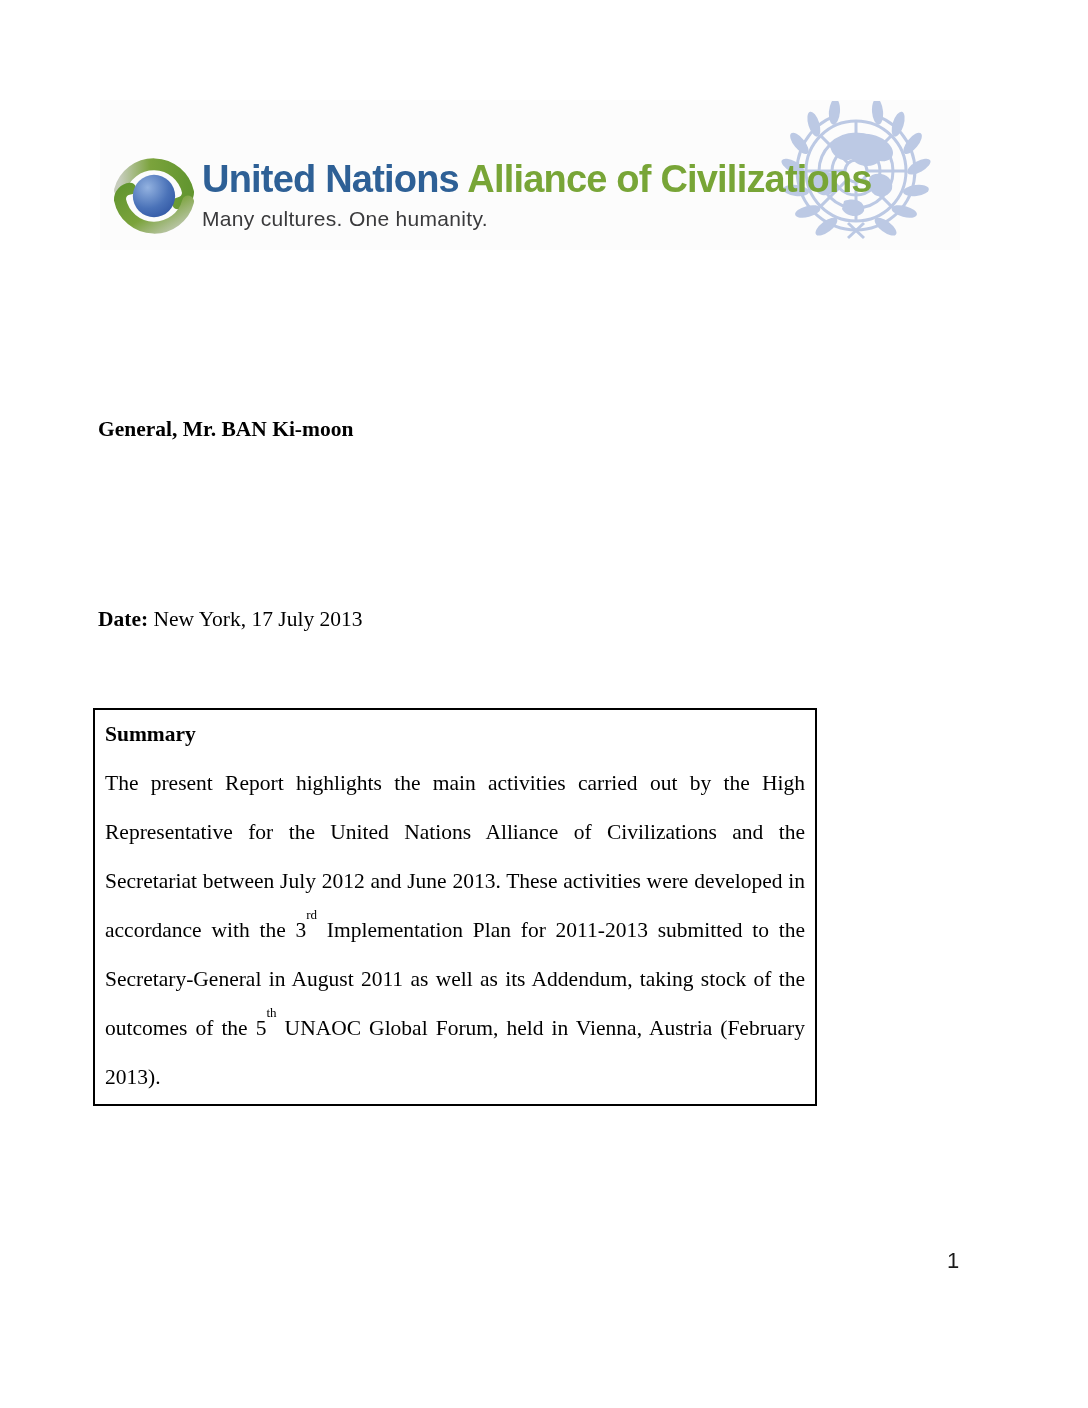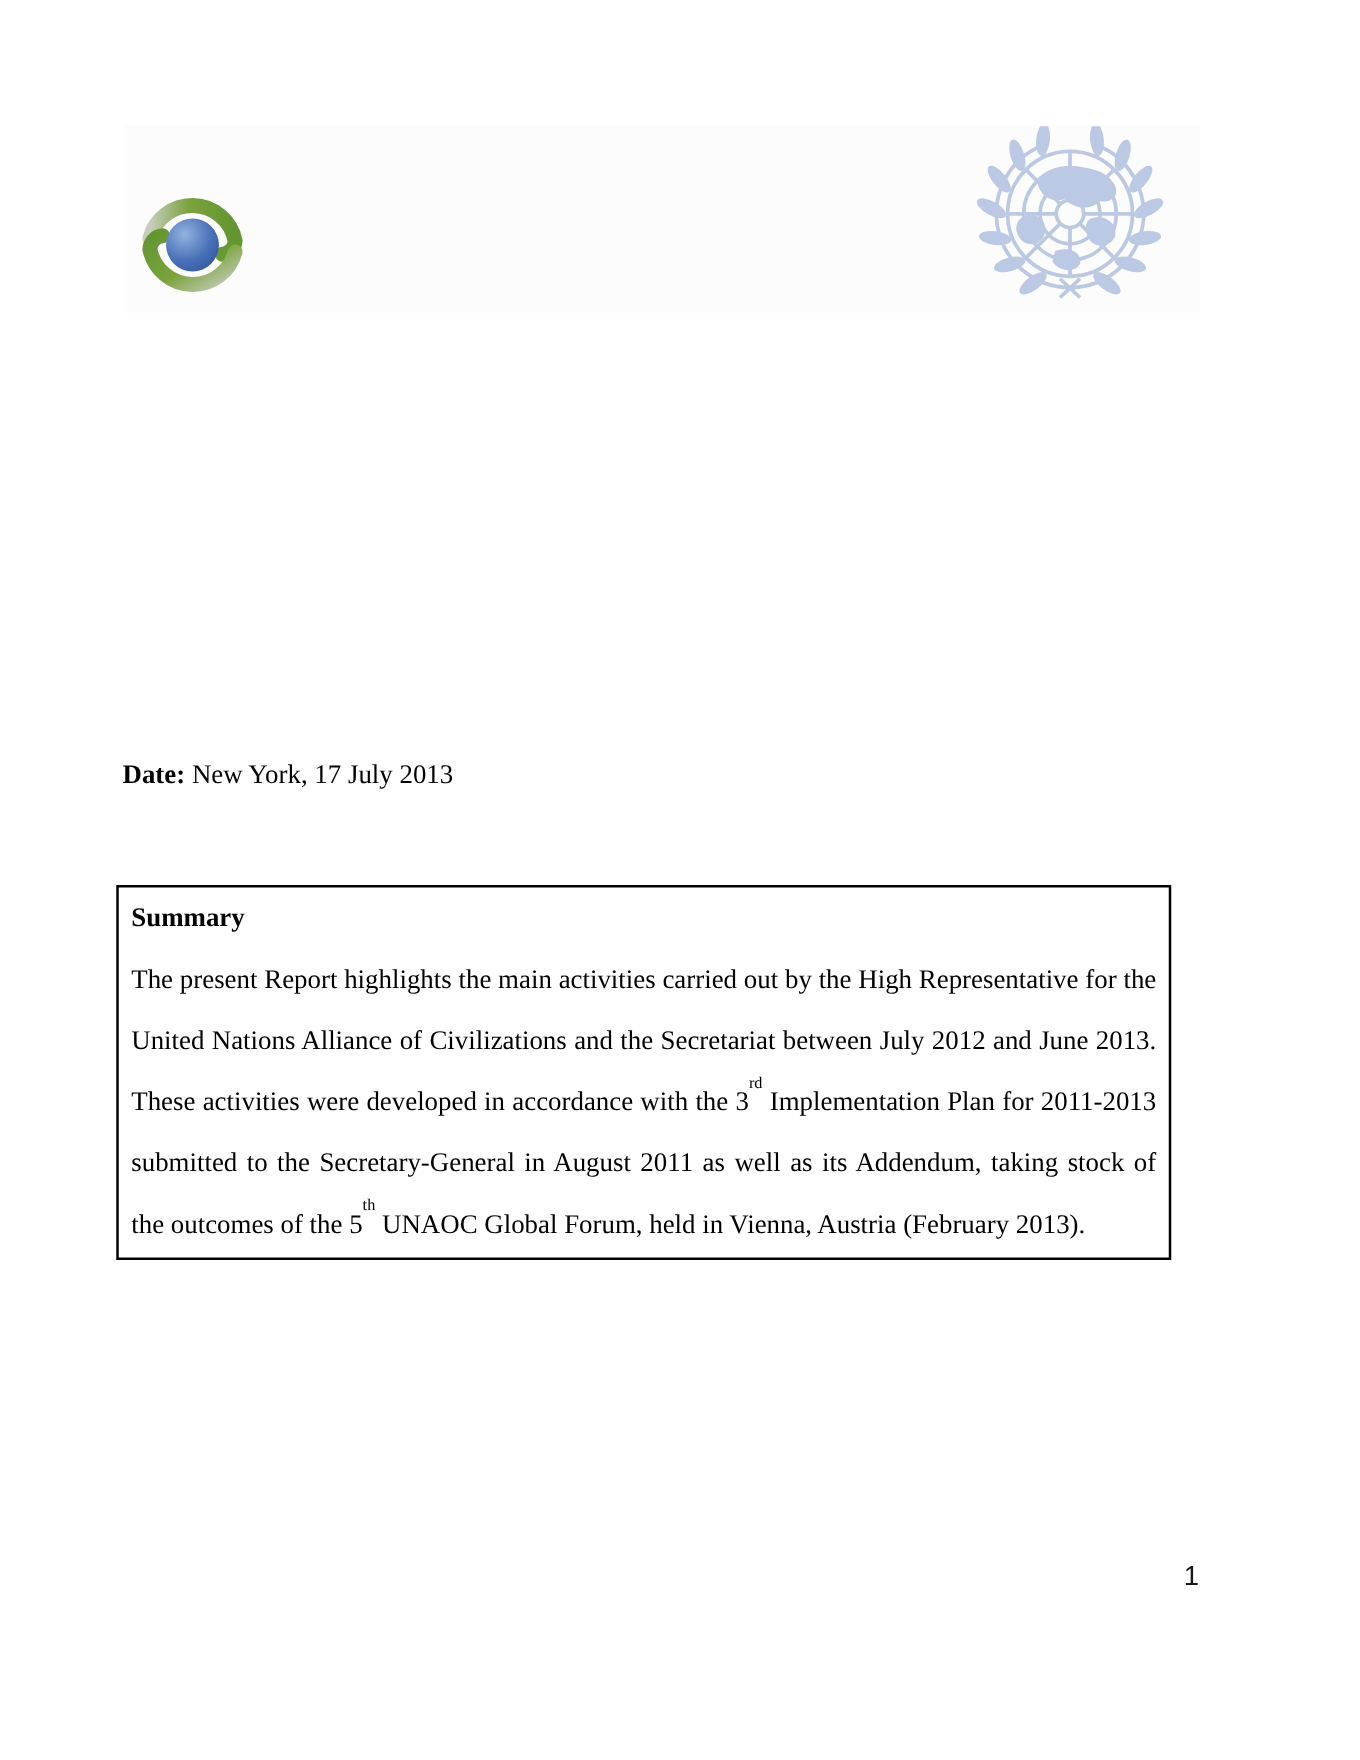--- a/index.html
+++ b/index.html
@@ -72,21 +72,21 @@
     position: absolute;
     left: 98px; top: 596px;
     font-size: 21.5px;
     line-height: 47px;
   }
   .date-line .date-label { font-weight: 700; }
 
   .summary-box {
     position: absolute;
     left: 93px; top: 708px;
-    width: 844px;
+    width: 724px;
     border: 2px solid #000;
     padding: 0 10px 2px 10px;
   }
   .summary-heading {
     font-weight: 700;
     font-size: 21.5px;
     line-height: 49px;
   }
   .summary-paragraph {
     font-size: 21.5px;
@@ -131,20 +131,24 @@
           <stop offset="0" stop-color="#93b2e0"></stop>
           <stop offset="0.55" stop-color="#4a72b8"></stop>
           <stop offset="1" stop-color="#2a4f9e"></stop>
         </radialGradient>
       </defs>
       <path d="M 13,44 A 38,38 0 0 1 87,46 A 12,12 0 0 1 76,58" fill="none" stroke="url(#armTop)" stroke-width="13" stroke-linecap="round"></path>
       <path d="M 87,56 A 38,38 0 0 1 13,54 A 12,12 0 0 1 24,42" fill="none" stroke="url(#armBottom)" stroke-width="13" stroke-linecap="round"></path>
       <circle cx="50" cy="50" r="23" fill="url(#sphereGrad)"></circle>
     </svg>
 
+    <div class="logo-text">
+      <div class="logo-name"><span class="part-blue">United Nations</span><span class="part-green"> Alliance of Civilizations</span></div>
+      <div class="logo-tagline">Many cultures. One humanity.</div>
+    </div>
 
     <svg class="emblem-icon" width="192" height="148" viewBox="0 0 192 148">
       <defs>
         <clipPath id="globeClip">
             <circle cx="96" cy="70" r="49"></circle>
           </clipPath>
       </defs>
       <g stroke="var(--emblem-blue, #bcc9e4)" stroke-width="3" fill="none">
         <circle cx="96" cy="70" r="50"></circle>
         <circle cx="96" cy="70" r="37"></circle>
@@ -184,20 +188,21 @@
         <ellipse rx="5.5" ry="13" transform="rotate(-72 96 70) translate(96 133) rotate(-25)"></ellipse>
         <ellipse rx="5.5" ry="13" transform="rotate(-94 96 70) translate(96 133) rotate(-25)"></ellipse>
         <ellipse rx="5.5" ry="13" transform="rotate(-116 96 70) translate(96 133) rotate(-25)"></ellipse>
         <ellipse rx="5.5" ry="13" transform="rotate(-138 96 70) translate(96 133) rotate(-25)"></ellipse>
         <ellipse rx="5.5" ry="13" transform="rotate(-160 96 70) translate(96 133) rotate(-25)"></ellipse>
       </g>
     </svg>
   </header>
 
   <section class="doc-title">
+      <div class="title-line">General, Mr. BAN Ki-moon</div>
     </section>
 
   <p class="date-line"><span class="date-label">Date:</span> <span>New York, 17 July 2013</span></p>
 
   <div class="summary-box">
     <p class="summary-heading">Summary</p>
     <p class="summary-paragraph">The present Report highlights the main activities carried out by the High Representative for the United Nations Alliance of Civilizations and the Secretariat between July 2012 and June 2013. These activities were developed in accordance with the 3<sup>rd</sup> Implementation Plan for 2011-2013 submitted to the Secretary-General in August 2011 as well as its Addendum, taking stock of the outcomes of the 5<sup>th</sup> UNAOC Global Forum, held in Vienna, Austria (February 2013).</p>
   </div>
 
   <div class="page-number">1</div>

